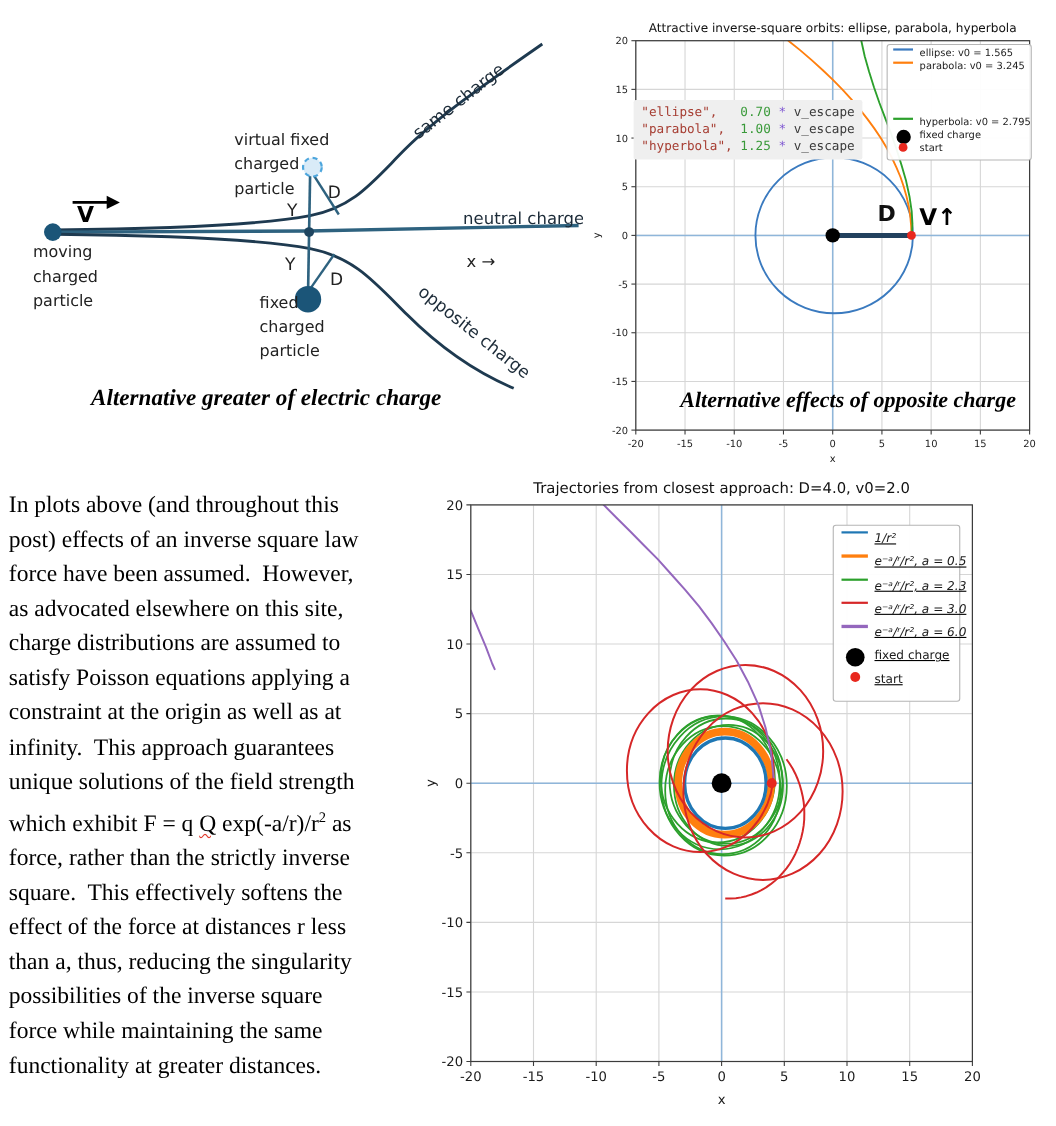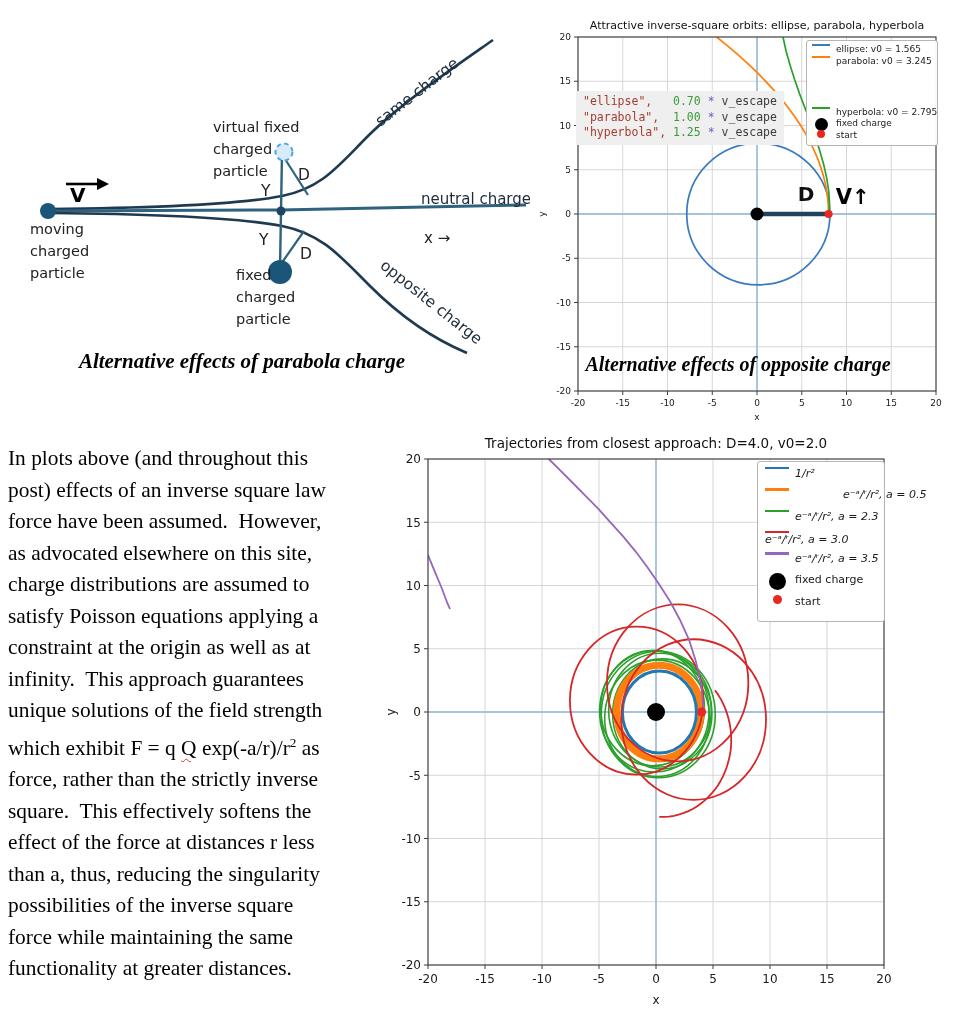--- a/index.html
+++ b/index.html
@@ -60,21 +60,21 @@
     <text x="236" y="324" font-size="14.5" fill="#222">particle</text>
     <text x="261" y="196" font-size="15.5" fill="#222">Y</text>
     <text x="259" y="245" font-size="15.5" fill="#222">Y</text>
     <text x="298" y="180" font-size="15.5" fill="#222">D</text>
     <text x="300" y="259" font-size="15.5" fill="#222">D</text>
     <text x="421" y="204" font-size="15" fill="#1c2b38">neutral charge</text>
     <text x="424" y="243" font-size="15" fill="#222">x →</text>
     <text transform="translate(420,96) rotate(-38)" text-anchor="middle" font-size="15.5" fill="#1c2b38">same charge</text>
     <text transform="translate(428,306) rotate(38.5)" text-anchor="middle" font-size="15.5" fill="#1c2b38">opposite charge</text>
   </svg>
-  <div class="caption" style="left:27px;top:349px;width:430px;font-size:21px;">Alternative effects of parabola charge</div>
+  <div class="caption" style="left:27px;top:349px;width:430px;font-size:21px;">Alternative greater of electric charge</div>
 
   <div class="plot" style="left:530px;top:10px;width:430px;height:420px;">
     <svg id="plot1-svg" width="430" height="420">
         <line x1="48" y1="27" x2="48" y2="381" stroke="#d6d6d6" stroke-width="1"></line>
         <line x1="92.75" y1="27" x2="92.75" y2="381" stroke="#d6d6d6" stroke-width="1"></line>
         <line x1="137.5" y1="27" x2="137.5" y2="381" stroke="#d6d6d6" stroke-width="1"></line>
         <line x1="182.25" y1="27" x2="182.25" y2="381" stroke="#d6d6d6" stroke-width="1"></line>
         <line x1="227" y1="27" x2="227" y2="381" stroke="#d6d6d6" stroke-width="1"></line>
         <line x1="271.75" y1="27" x2="271.75" y2="381" stroke="#d6d6d6" stroke-width="1"></line>
         <line x1="316.5" y1="27" x2="316.5" y2="381" stroke="#d6d6d6" stroke-width="1"></line>
@@ -163,21 +163,21 @@
         </div>
         <div class="legend-row" style="height: 11.8px;">
           <span class="legend-marker-dot" style="width: 13px; height: 13px; background: rgb(0, 0, 0); margin: 0px 8.5px 0px 2.5px;"></span>
           <span class="legend-label" style="font-size: 9px;">fixed charge</span>
         </div>
         <div class="legend-row" style="height: 11.8px;">
           <span class="legend-marker-dot" style="width: 8px; height: 8px; background: rgb(232, 40, 30); margin: 0px 11px 0px 5px;"></span>
           <span class="legend-label" style="font-size: 9px;">start</span>
         </div>
       </div>
-    <div class="caption" style="left:48px;top:343px;width:320px;font-size:20px;">Alternative effects of opposite charge</div>
+    <div class="caption" style="left:48px;top:343px;width:320px;font-size:20px;padding-left:33px;">Alternative effects of opposite charge</div>
   </div>
 
   <div class="paragraph" id="paragraph" style="left:8px;top:443px;width:384px;">In plots above (and throughout this<br>post) effects of an inverse square law<br>force have been assumed.&nbsp; However,<br>as advocated elsewhere on this site,<br>charge distributions are assumed to<br>satisfy Poisson equations applying a<br>constraint at the origin as well as at<br>infinity.&nbsp; This approach guarantees<br>unique solutions of the field strength<br>which exhibit F = q <span class="sq">Q</span> exp(-a/r)/r<sup>2</sup> as<br>force, rather than the strictly inverse<br>square.&nbsp; This effectively softens the<br>effect of the force at distances r less<br>than a, thus, reducing the singularity<br>possibilities of the inverse square<br>force while maintaining the same<br>functionality at greater distances.</div>
 
   <div class="plot" style="left:383px;top:432px;width:577px;height:592px;">
     <svg id="plot2-svg" width="577" height="592">
         <line x1="45" y1="27" x2="45" y2="533" stroke="#d6d6d6" stroke-width="1"></line>
         <line x1="102" y1="27" x2="102" y2="533" stroke="#d6d6d6" stroke-width="1"></line>
         <line x1="159" y1="27" x2="159" y2="533" stroke="#d6d6d6" stroke-width="1"></line>
         <line x1="216" y1="27" x2="216" y2="533" stroke="#d6d6d6" stroke-width="1"></line>
@@ -254,40 +254,40 @@
         <line x1="41" y1="153.5" x2="45" y2="153.5" stroke="#3c3c3c" stroke-width="1"></line>
         <text x="38" y="157.82" text-anchor="end" font-size="12" fill="#1a1a1a">10</text>
         <line x1="41" y1="90.25" x2="45" y2="90.25" stroke="#3c3c3c" stroke-width="1"></line>
         <text x="38" y="94.57" text-anchor="end" font-size="12" fill="#1a1a1a">15</text>
         <line x1="41" y1="27" x2="45" y2="27" stroke="#3c3c3c" stroke-width="1"></line>
         <text x="38" y="31.32" text-anchor="end" font-size="12" fill="#1a1a1a">20</text>
         <text x="273" y="16" text-anchor="middle" font-size="13.5" fill="#111">Trajectories from closest approach: D=4.0, v0=2.0</text>
         <text x="273" y="572" text-anchor="middle" font-size="12" fill="#1a1a1a">x</text>
         <text transform="translate(12,280) rotate(-90)" text-anchor="middle" font-size="12" fill="#1a1a1a">y</text>
       </svg>
-    <div class="legend-box" id="plot2-legend" style="left: 374px; top: 29px; width: 128px; padding: 5px 7px;">
+    <div class="legend-box" id="plot2-legend" style="left: 374px; top: 45px; width: 116px; padding: 5px 7px; text-decoration: underline;">
         <div class="legend-row" style="height: 21.3px;">
           <span class="legend-marker-line" style="width: 24px; height: 2.4px; background: rgb(31, 119, 180); margin: 0px 6px 0px 0px;"></span>
           <span class="legend-label math" style="font-size: 11px;">1/r²</span>
         </div>
         <div class="legend-row" style="height: 21.3px;">
           <span class="legend-marker-line" style="width: 24px; height: 2.4px; background: rgb(255, 127, 14); margin: 0px 6px 0px 0px;"></span>
-          <span class="legend-label math" style="font-size: 11px; margin-left: 48px;">e⁻ᵃ/ʳ/r²,  a = 0.5</span>
+          <span class="legend-label math" style="font-size: 11px;">e⁻ᵃ/ʳ/r²,  a = 0.5</span>
         </div>
         <div class="legend-row" style="height: 21.3px;">
           <span class="legend-marker-line" style="width: 24px; height: 2.4px; background: rgb(44, 160, 44); margin: 0px 6px 0px 0px;"></span>
           <span class="legend-label math" style="font-size: 11px;">e⁻ᵃ/ʳ/r²,  a = 2.3</span>
         </div>
-        <div class="legend-row" style="height: 21.3px; flex-direction: column;">
+        <div class="legend-row" style="height: 21.3px;">
           <span class="legend-marker-line" style="width: 24px; height: 2.4px; background: rgb(214, 39, 40); margin: 0px 6px 0px 0px;"></span>
           <span class="legend-label math" style="font-size: 11px;">e⁻ᵃ/ʳ/r²,  a = 3.0</span>
         </div>
         <div class="legend-row" style="height: 21.3px;">
           <span class="legend-marker-line" style="width: 24px; height: 2.4px; background: rgb(148, 103, 189); margin: 0px 6px 0px 0px;"></span>
-          <span class="legend-label math" style="font-size: 11px;">e⁻ᵃ/ʳ/r²,  a = 3.5</span>
+          <span class="legend-label math" style="font-size: 11px;">e⁻ᵃ/ʳ/r²,  a = 6.0</span>
         </div>
         <div class="legend-row" style="height: 21.3px;">
           <span class="legend-marker-dot" style="width: 17px; height: 17px; background: rgb(0, 0, 0); margin: 0px 9.5px 0px 3.5px;"></span>
           <span class="legend-label" style="font-size: 11px;">fixed charge</span>
         </div>
         <div class="legend-row" style="height: 21.3px;">
           <span class="legend-marker-dot" style="width: 9px; height: 9px; background: rgb(232, 40, 30); margin: 0px 13.5px 0px 7.5px;"></span>
           <span class="legend-label" style="font-size: 11px;">start</span>
         </div>
       </div>

